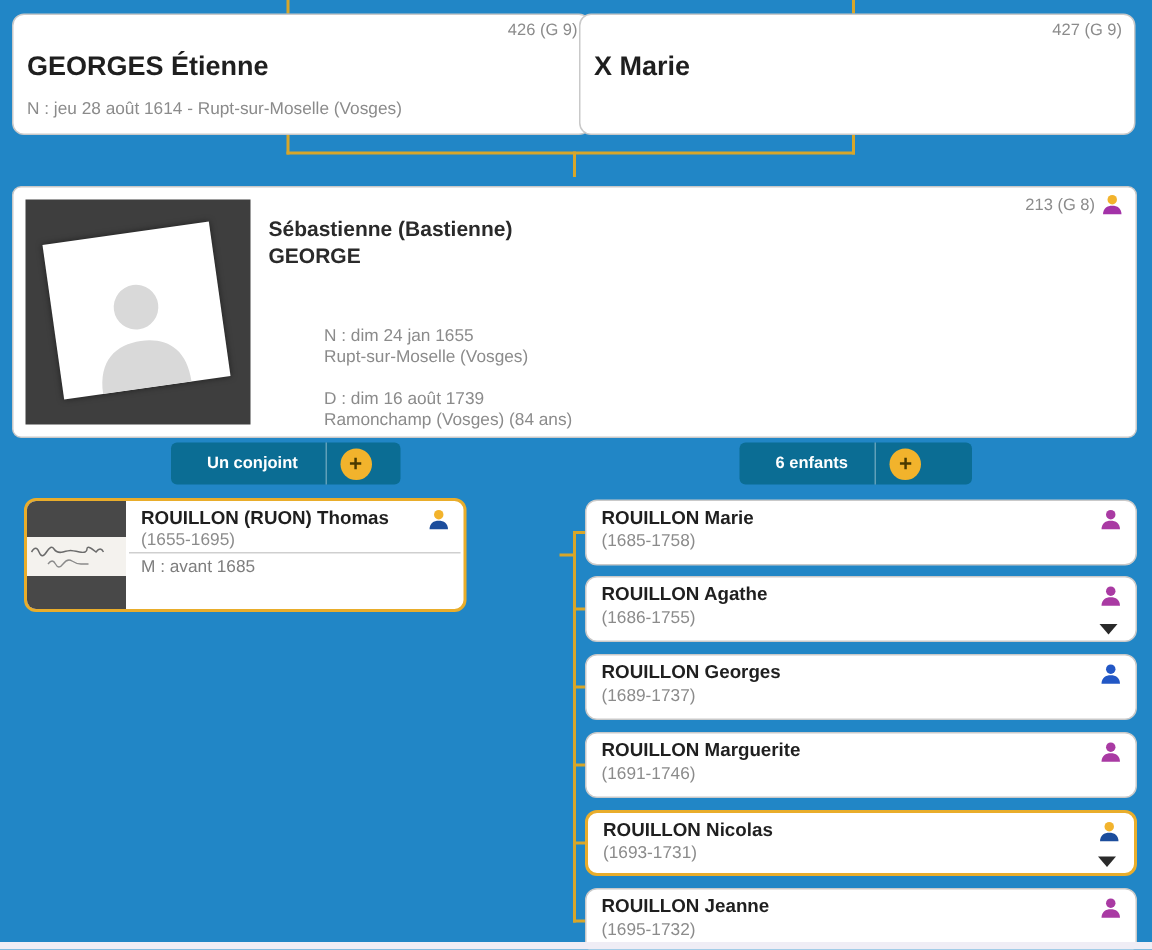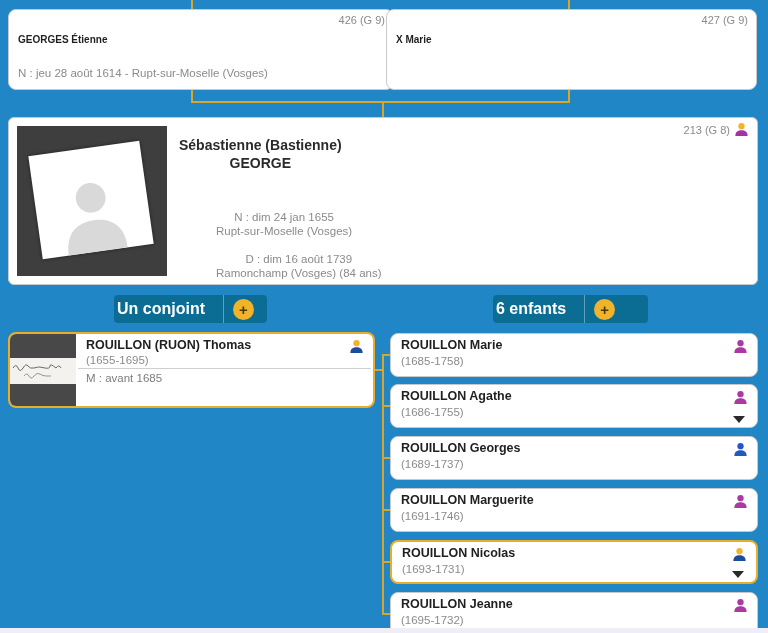--- a/index.html
+++ b/index.html
@@ -16,42 +16,42 @@
   
   .card{
     position:absolute;background:#fff;border:1px solid #c9c9c9;
     border-radius:8px;box-sizing:border-box;
   }
   .card.selected{border:2px solid #e9ad2b;}
   .ref{
     position:absolute;top:4px;right:8px;color:#8b8b8b;font-size:11px;
     display:flex;align-items:center;gap:4px;
   }
-  .pname{position:absolute;left:9px;top:24px;font-size:10px;font-weight:bold;color:#1f1f1f;}
+  .pname{position:absolute;left:9px;top:24px;font-size:18px;font-weight:bold;color:#1f1f1f;}
   .pbirth{position:absolute;left:9px;top:57px;font-size:11.5px;color:#8b8b8b;}
   
   .photo-box{
     position:absolute;left:8px;top:8px;width:150px;height:150px;
     background:#3e3e3e;overflow:hidden;
   }
   .polaroid{
     position:absolute;left:18px;top:22px;width:112px;height:104px;
     background:#fff;transform:rotate(-8deg);
     box-shadow:0 0 4px rgba(0,0,0,.5);
     display:flex;align-items:flex-end;justify-content:center;
   }
   .mname{position:absolute;left:170px;top:18px;font-size:14px;font-weight:bold;color:#2a2a2a;line-height:18px;}
   .mdetails{position:absolute;left:170px;font-size:11.5px;color:#8b8b8b;line-height:14px;margin-left:37px;}
   
   .section-btn{
     position:absolute;top:295px;height:28px;background:#0b6d94;border-radius:4px;
     display:flex;align-items:center;box-sizing:border-box;cursor:pointer;
   }
   .section-btn .lbl{
-    color:#fff;font-size:16px;font-weight:bold;padding:0 18px 0 3px;white-space:nowrap;
+    color:#fff;font-size:11px;font-weight:bold;padding:0 18px 0 24px;white-space:nowrap;
   }
   .section-btn .sep{width:1px;align-self:stretch;background:rgba(255,255,255,.35);}
   .plus-circle{
     width:21px;height:21px;border-radius:50%;background:#f2b32c;
     color:#4a3a00;font-weight:bold;font-size:15px;line-height:21px;
     text-align:center;margin:0 9px;
   }
   
   .sphoto{
     position:absolute;left:0;top:0;width:66px;height:100%;
@@ -98,21 +98,21 @@
   <div class="card" style="left:386px;top:9px;width:371px;height:81px;">
     <div class="ref">427 (G 9)</div>
     <div class="pname">X Marie</div>
   </div>
 
   <div class="conn v" style="left:191px;top:90px;height:13px;"></div>
   <div class="conn v" style="left:568px;top:90px;height:13px;"></div>
   <div class="conn h" style="left:191px;top:101px;width:379px;"></div>
   <div class="conn v" style="left:382px;top:101px;height:17px;"></div>
 
-  <div class="card" style="left:8px;top:117px;width:750px;height:168px;border-radius:6px;text-align:center;">
+  <div class="card" style="left:8px;top:124px;width:750px;height:168px;border-radius:6px;">
     <div class="photo-box">
       <div class="polaroid">
         <svg width="88" height="84" viewBox="0 0 100 96">
           <circle cx="50" cy="34" r="17" fill="#d9d9d9"></circle>
           <path d="M16 96 c0-26 15-36 34-36 s34 10 34 36 z" fill="#d9d9d9"></path>
         </svg>
       </div>
     </div>
     <div class="ref">
       <span>213 (G 8)</span>
@@ -148,21 +148,21 @@
 
   <div class="conn h" style="left:373px;top:369px;width:10px;"></div>
   <div class="conn v" style="left:382px;top:354px;height:261px;"></div>
   <div class="conn h" style="left:382px;top:354px;width:9px;"></div>
   <div class="conn h" style="left:382px;top:405px;width:9px;"></div>
   <div class="conn h" style="left:382px;top:457px;width:9px;"></div>
   <div class="conn h" style="left:382px;top:509px;width:9px;"></div>
   <div class="conn h" style="left:382px;top:561px;width:9px;"></div>
   <div class="conn h" style="left:382px;top:613px;width:9px;"></div>
 
-  <div class="card selected" style="left:8px;top:332px;width:367px;height:76px;">
+  <div class="card selected" style="left:16px;top:332px;width:295px;height:76px;">
     <div class="sphoto">
       <div class="sig-band">
         <svg width="66" height="26" viewBox="0 0 66 26">
           <path d="M3 10 q3 -5 5 0 t5 0 t5 -2 t6 2 t5 -1 t6 1 t5 -2 t6 2 q3 -4 5 0" fill="none" stroke="#6b6b6b" stroke-width="1"></path>
           <path d="M14 18 q3 -4 5 0 t5 0 t6 -2 t6 2 t5 0" fill="none" stroke="#8a8a8a" stroke-width="0.9"></path>
         </svg>
       </div>
     </div>
     <svg class="p-icon icon-sosa-male icon-tr" width="15" height="15" viewBox="0 0 20 20">
       <circle class="head" cx="10" cy="5.5" r="4.2"></circle>

